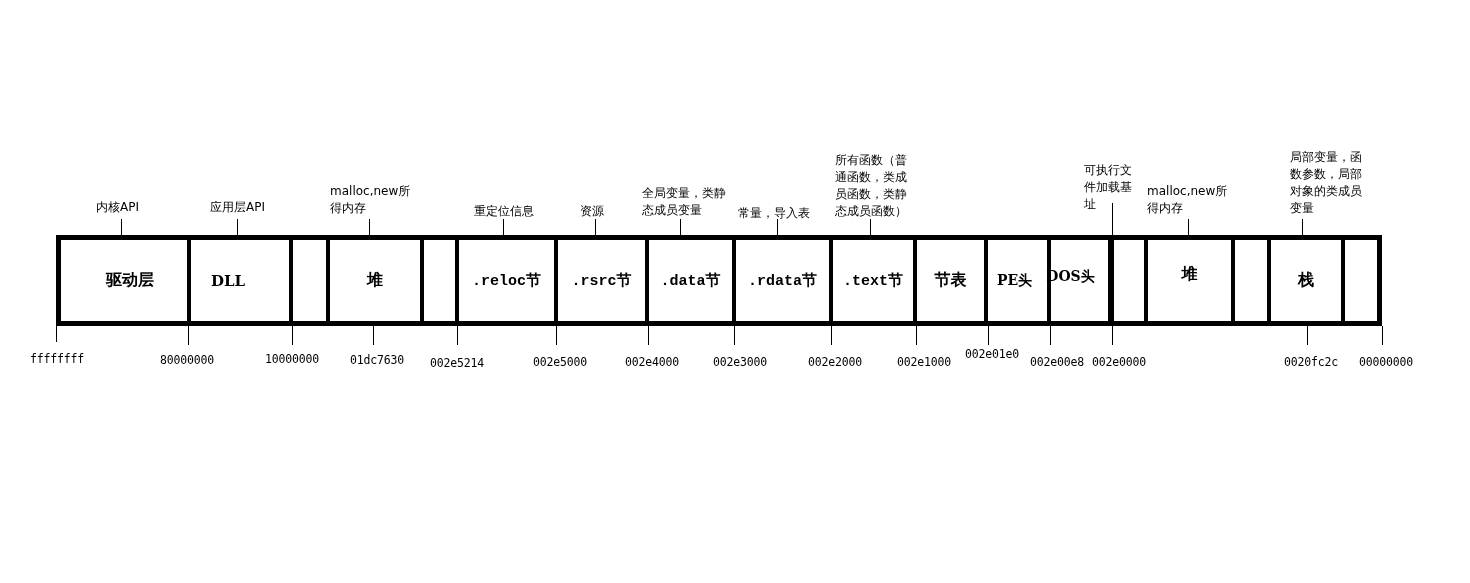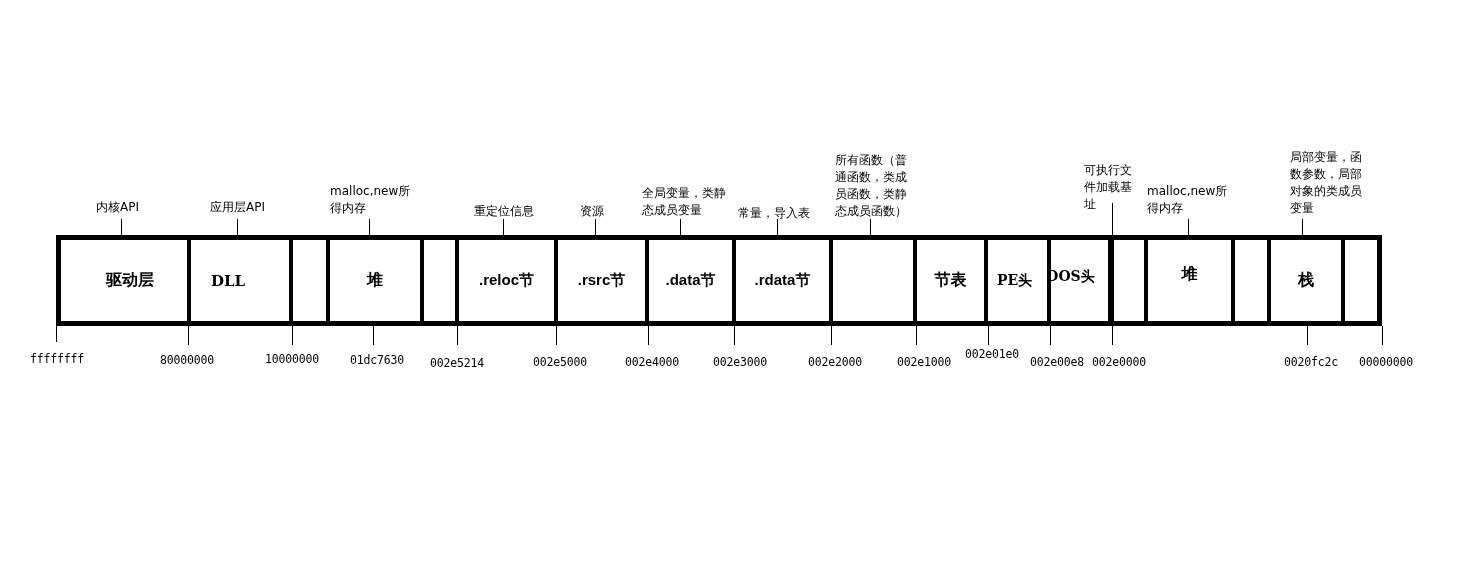--- a/index.html
+++ b/index.html
@@ -6,21 +6,21 @@
   body { width: 1470px; height: 583px; position: relative; overflow: hidden;
          font-family: "DejaVu Sans", sans-serif; color: #000; }
   .diagram { position: absolute; left: 0; top: 0; width: 1470px; height: 583px; }
   .box { position: absolute; left: 56px; top: 235px; width: 1326px; height: 91px;
          border: 5px solid #000; box-sizing: border-box; }
   .divider { position: absolute; top: 235px; height: 91px; width: 4px; background: #000; }
   .divider.thick { width: 6px; }
   .seg-label { position: absolute; top: 235px; height: 91px; display: flex;
                align-items: center; justify-content: center; font-weight: bold;
                font-size: 16px; white-space: nowrap; }
-  .seg-label.mono { font-family: Liberation Sans, sans-serif; font-size: 15px; }
+  .seg-label.mono { font-family: Liberation Mono, monospace; font-size: 15px; }
   .tick { position: absolute; width: 1px; background: #000; }
   .tick.top { top: 219px; height: 16px; }
   .tick.top.long { top: 203px; height: 32px; }
   .tick.bottom { top: 326px; height: 19px; }
   .addr { position: absolute; top: 352px; font-family: "DejaVu Sans Mono", monospace;
           font-size: 11.5px; transform: translateX(-50%); white-space: nowrap; letter-spacing: -0.2px; }
   .note { position: absolute; font-size: 12px; line-height: 17px; white-space: pre; }
 </style>
 </head>
 <body>
@@ -47,20 +47,21 @@
   <div class="divider" style="left:1267px"></div>
   <div class="divider" style="left:1341px"></div>
 
   <div class="seg-label" style="left:61px;width:138px">驱动层</div>
   <div class="seg-label" style="left:191px;width:74px;font-family:'DejaVu Serif',serif;font-size:15px">DLL</div>
   <div class="seg-label" style="left:330px;width:90px">堆</div>
   <div class="seg-label mono" style="left:459px;width:95px">.reloc节</div>
   <div class="seg-label mono" style="left:558px;width:87px">.rsrc节</div>
   <div class="seg-label mono" style="left:649px;width:83px">.data节</div>
   <div class="seg-label mono" style="left:736px;width:93px">.rdata节</div>
+  <div class="seg-label mono" style="left:833px;width:80px">.text节</div>
   <div class="seg-label" style="left:917px;width:67px">节表</div>
   <div class="seg-label" style="left:988px;width:53px;font-family:'DejaVu Serif',serif;font-size:14px">PE头</div>
   <div class="seg-label" style="left:1051px;width:39px;font-family:'DejaVu Serif',serif;font-size:14px;margin-top:-4px">DOS头</div>
   <div class="seg-label" style="left:1148px;width:83px;margin-top:-6px">堆</div>
   <div class="seg-label" style="left:1271px;width:70px">栈</div>
 
   <div class="tick top" style="left:121px"></div>
   <div class="tick top" style="left:237px"></div>
   <div class="tick top" style="left:369px"></div>
   <div class="tick top" style="left:503px"></div>

